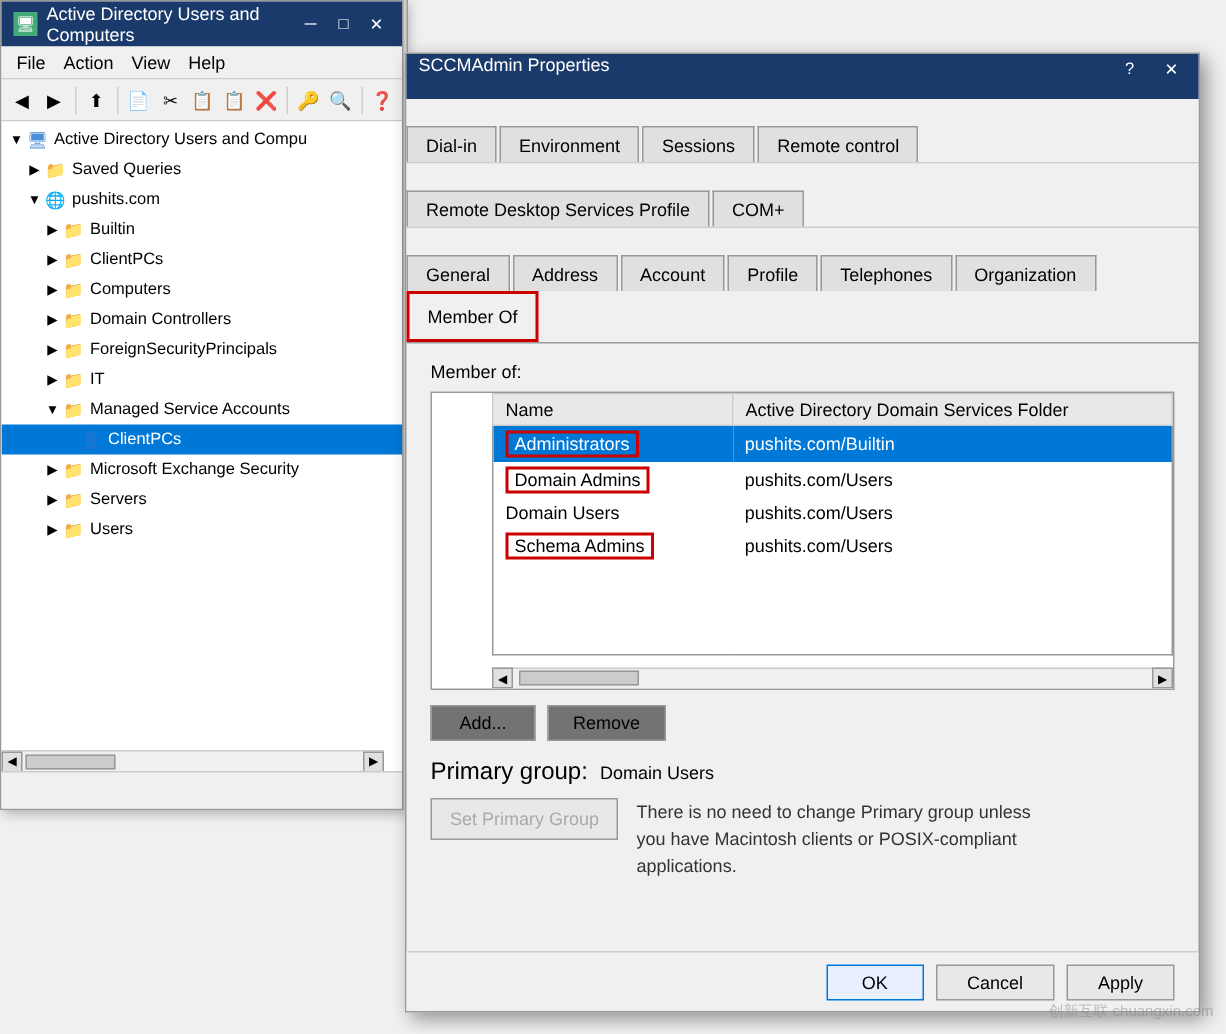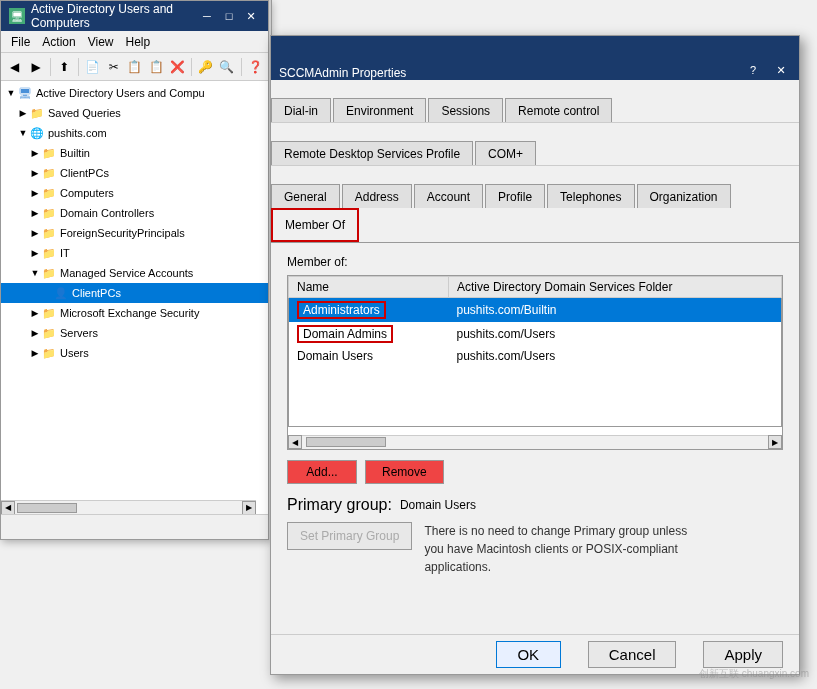--- a/index.html
+++ b/index.html
@@ -164,23 +164,23 @@
       width: 530px;
       height: 640px;
       background: #f0f0f0;
       border: 1px solid #999;
       box-shadow: 4px 4px 12px rgba(0,0,0,0.4);
     }
 
     .dialog-title-bar {
       background: #1a3a6b;
       color: #fff;
-      height: 44px;
-      display: flex;
-      align-items: flex-end;
+      height: 30px;
+      display: flex;
+      align-items: flex-start;
       padding: 0 8px;
       gap: 8px;
     }
     .dialog-title { flex: 1; font-size: 12px; }
 
     
     .tab-row {
       display: flex;
       background: #f0f0f0;
       border-bottom: 1px solid #999;
@@ -245,20 +245,21 @@
     .member-table tr.selected td {
       background: #0078d7;
       color: #fff;
     }
 
     .table-scroll-area {
       border: 1px solid #999;
       background: #fff;
       margin-bottom: 8px;
       overflow-x: auto;
+      padding-left: 40px;
     }
 
     
     .table-hscroll {
       height: 14px;
       background: #f0f0f0;
       border-top: 1px solid #ccc;
       display: flex;
       align-items: center;
     }
@@ -270,21 +271,21 @@
     }
 
     
     .btn-row {
       display: flex;
       gap: 8px;
       margin: 10px 0;
     }
     .btn {
       padding: 4px 16px;
-      background: #ef4444;
+      background: #737373;
       border: 1px solid #999;
       cursor: pointer;
       font-size: 12px;
       min-width: 70px;
       text-align: center;
     }
     .btn:disabled, .btn.disabled {
       color: #aaa;
       cursor: default;
     }
@@ -334,23 +335,22 @@
       align-items: center;
       justify-content: flex-end;
       padding: 0 16px;
       gap: 8px;
     }
     .footer-btn {
       padding: 4px 20px;
       background: #e8e8e8;
       border: 1px solid #999;
       cursor: pointer;
-      font-size: 15px;
+      font-size: 12px;
       min-width: 65px;
-      margin-left: 19px;
     }
     .footer-btn.ok-btn {
       border: 1px solid #0078d7;
       background: #e8f0ff;
     }
   </style>
 </head>
 <body>
 
 <div class="main-window">
@@ -527,20 +527,26 @@
           <tr>
             <td>
               <span style="display:inline-block;border:2px solid #cc0000;padding:0 4px;">Domain Admins</span>
             </td>
             <td>pushits.com/Users</td>
           </tr>
           <tr>
             <td>Domain Users</td>
             <td>pushits.com/Users</td>
           </tr>
+          <tr>
+            <td>
+              <span style="display:inline-block;border:2px solid #cc0000;padding:0 4px;">Schema Admins</span>
+            </td>
+            <td>pushits.com/Users</td>
+          </tr>
           <tr style="height:20px;">
               <td colspan="2"></td>
             </tr>
           <tr style="height:20px;">
               <td colspan="2"></td>
             </tr>
           <tr style="height:20px;">
               <td colspan="2"></td>
             </tr>
         </tbody>

